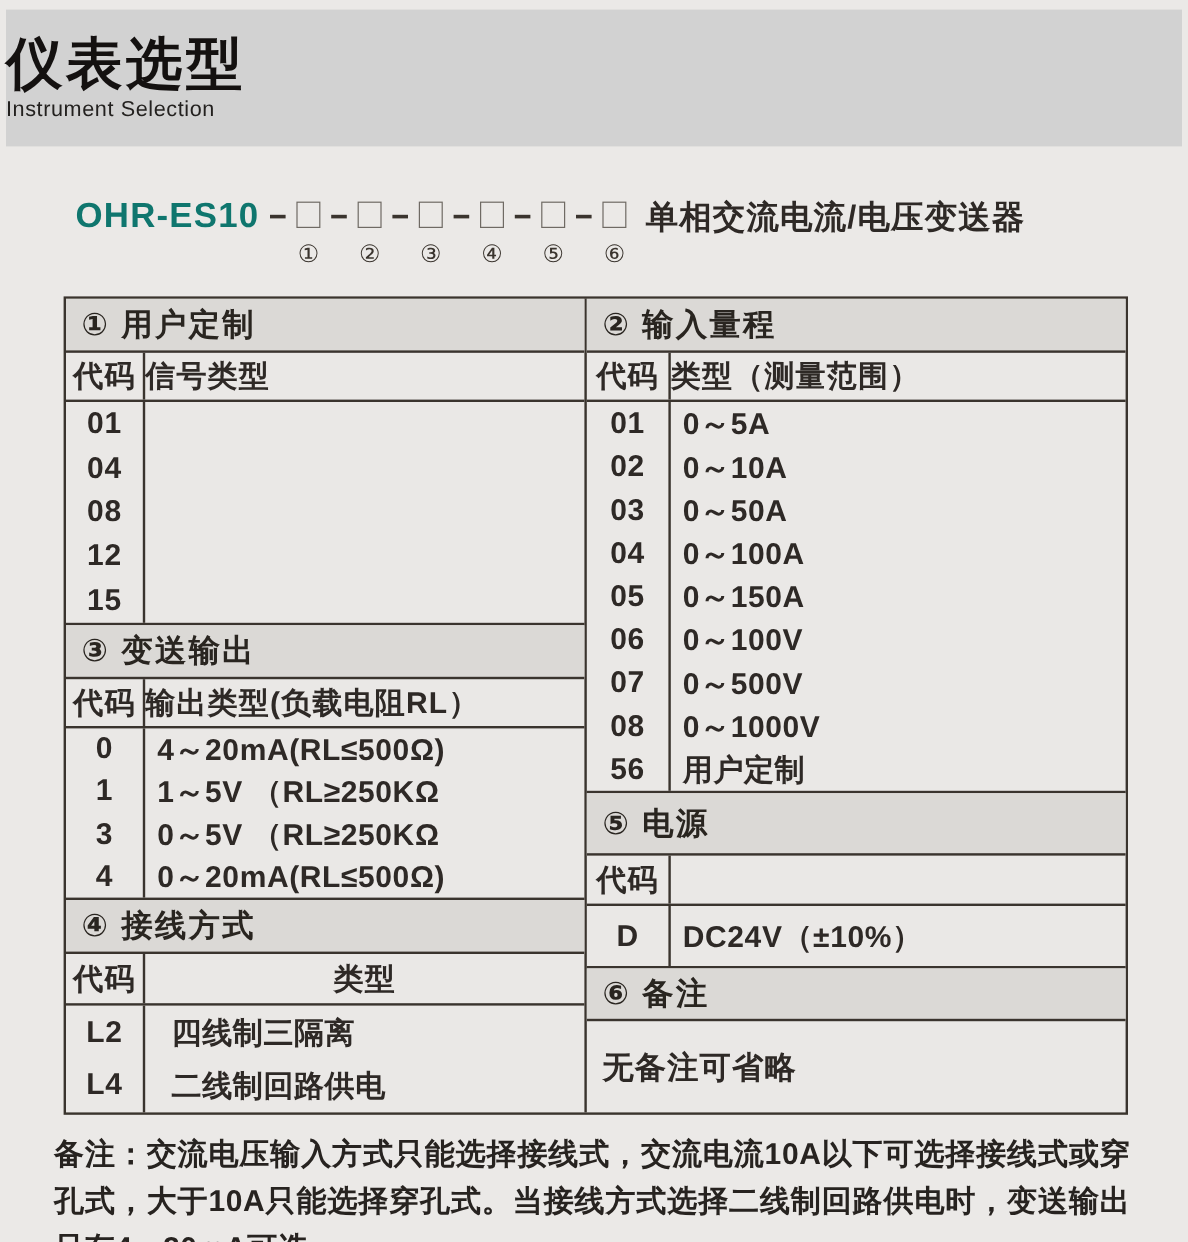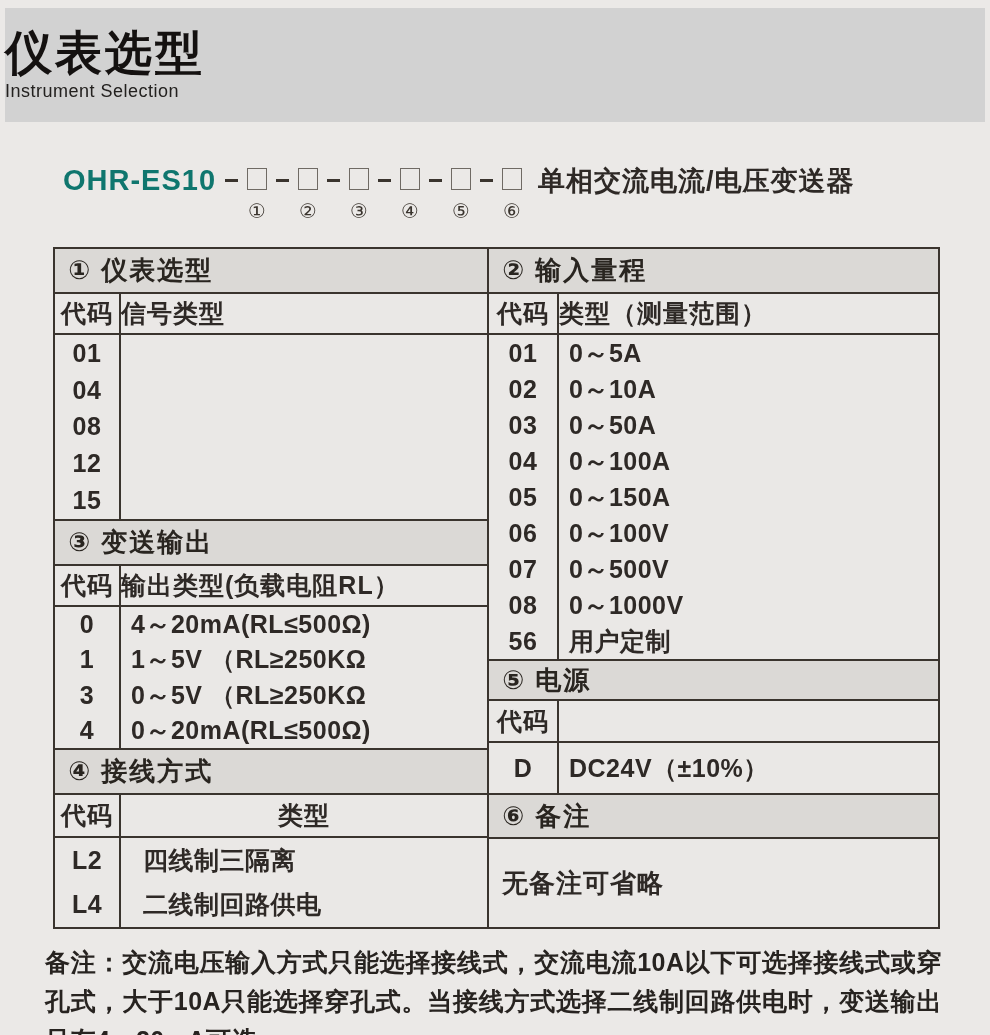--- a/index.html
+++ b/index.html
@@ -113,21 +113,21 @@
           <span class="pos-circle">⑥</span>
         </span>
       </span>
     <span class="model-desc">单相交流电流/电压变送器</span>
   </div>
 
   <div class="sel-table">
 
     <div class="tcol left">
 
-      <div class="sec-header" style="height:45px">① 仪表选型</div>
+      <div class="sec-header" style="height:45px">① 用户定制</div>
       <div class="col-header" style="height:41px">
         <div class="code-h">代码</div>
         <div class="type-h">信号类型</div>
       </div>
       <div class="data-block" style="height:186px">
         <div class="codes">
             <div class="cell">01</div>
             <div class="cell">04</div>
             <div class="cell">08</div>
             <div class="cell">12</div>
@@ -198,21 +198,21 @@
             <div class="cell">0～50A</div>
             <div class="cell">0～100A</div>
             <div class="cell">0～150A</div>
             <div class="cell">0～100V</div>
             <div class="cell">0～500V</div>
             <div class="cell">0～1000V</div>
             <div class="cell">用户定制</div>
           </div>
       </div>
 
-      <div class="sec-header" style="height:40px">⑤ 电源</div>
+      <div class="sec-header" style="height:52px">⑤ 电源</div>
       <div class="col-header" style="height:42px">
         <div class="code-h">代码</div>
       </div>
       <div class="data-block" style="height:52px">
         <div class="codes">
             <div class="cell">D</div>
           </div>
         <div class="labels">
             <div class="cell">DC24V（±10%）</div>
           </div>

